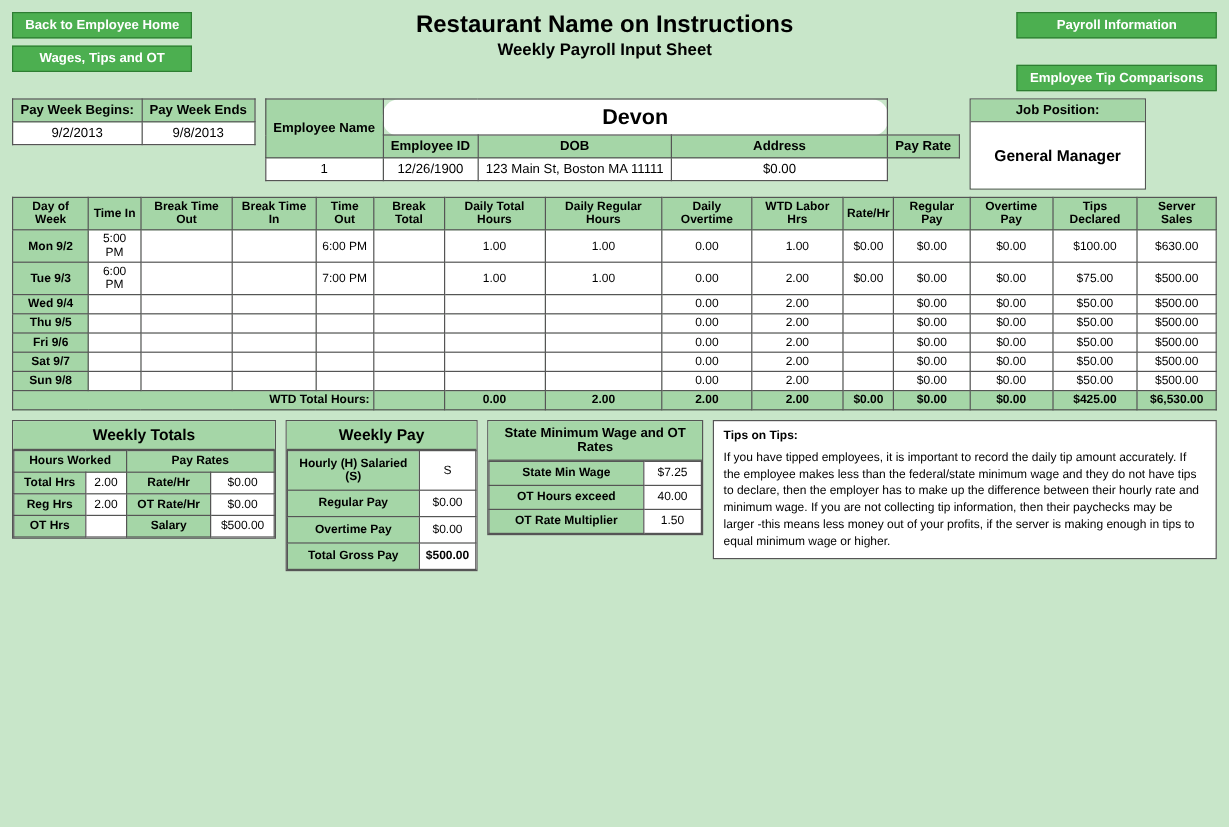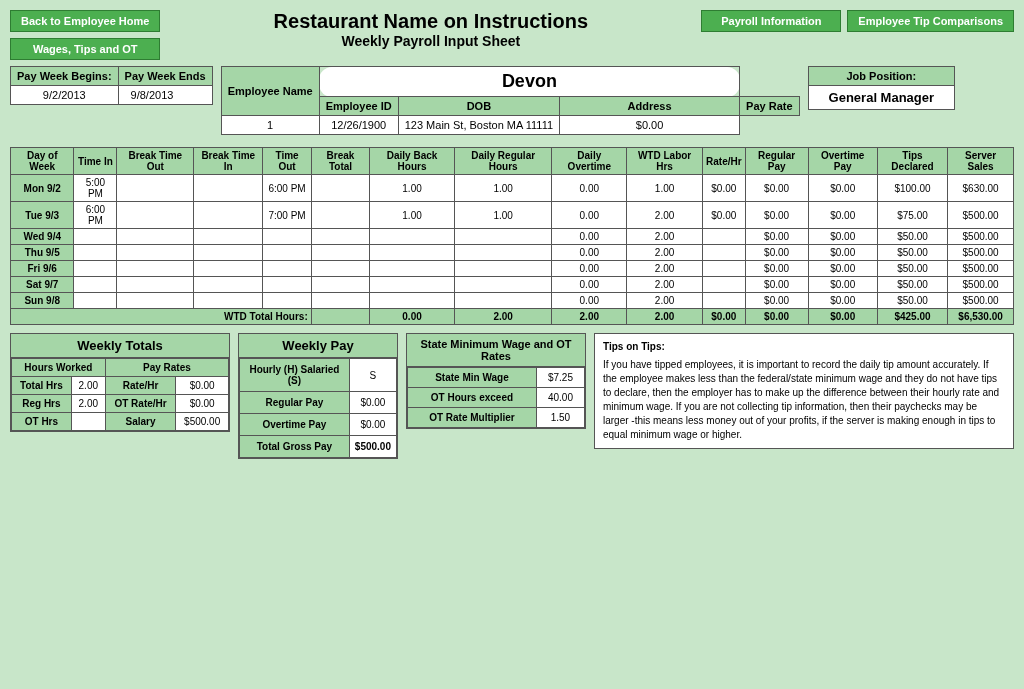--- a/index.html
+++ b/index.html
@@ -12,21 +12,21 @@
       padding: 10px;
     }
     .header-section {
       display: flex;
       justify-content: space-between;
       align-items: flex-start;
       margin-bottom: 6px;
     }
     .header-left { display: flex; flex-direction: column; gap: 6px; }
     .header-center { text-align: center; flex: 1; }
-    .header-right { display: flex; flex-direction: row; gap: 6px; align-items: flex-end; }
+    .header-right { display: flex; flex-direction: column; gap: 22px; }
     .title-main { font-size: 20px; font-weight: bold; }
     .title-sub { font-size: 14px; font-weight: bold; }
     .green-btn {
       background: #4caf50;
       color: white;
       border: 1px solid #2e7d32;
       padding: 4px 10px;
       font-size: 11px;
       font-weight: bold;
       cursor: pointer;
@@ -208,21 +208,21 @@
     }
     .tips-title {
       font-weight: bold;
       margin-bottom: 4px;
     }
     .job-pos-box {
       border: 1px solid #555;
       text-align: center;
     }
     .job-pos-box .lbl { background: #a5d6a7; font-weight: bold; padding: 3px 20px; border-bottom: 1px solid #555; display: block; }
-    .job-pos-box .val { background: white; font-weight: bold; font-size: 13px; padding: 4px 20px; display: block; }
+    .job-pos-box .val { background: white; font-weight: bold; font-size: 13px; padding: 20px 20px; display: block; }
   </style>
 </head>
 <body>
 
 <div class="header-section">
   <div class="header-left">
     <button class="green-btn">Back to Employee Home</button>
     <button class="green-btn">Wages, Tips and OT</button>
   </div>
   <div class="header-center">
@@ -239,21 +239,21 @@
 
   <div style="display:inline-block;">
     <table style="border-collapse:collapse;">
       <tbody>
           <tr>
         <td class="cell-label" style="border:1px solid #555; padding:3px 6px; background:#a5d6a7; font-weight:bold;">Pay Week Begins:</td>
         <td class="cell-label" style="border:1px solid #555; padding:3px 6px; background:#a5d6a7; font-weight:bold;">Pay Week Ends</td>
       </tr>
       <tr>
         <td class="cell-value" style="border:1px solid #555; padding:3px 12px; background:white; text-align:center;">9/2/2013</td>
-        <td class="cell-value" style="border:1px solid #555; padding:3px 12px; background:white; text-align:left;">9/8/2013</td>
+        <td class="cell-value" style="border:1px solid #555; padding:3px 12px; background:white; text-align:center;">9/8/2013</td>
       </tr>
     </tbody>
       </table>
   </div>
 
   <table class="emp-info-table">
     <tbody>
         <tr>
       <td class="label-cell" rowspan="2" style="background:#a5d6a7; font-weight:bold;">Employee Name</td>
       <td class="value-cell emp-name-large" colspan="3" style="background:white; font-size:18px; font-weight:bold; text-align:center; padding:4px 20px;">Devon</td>
@@ -282,21 +282,21 @@
 
 <table class="main-table">
   <thead>
     <tr>
       <th>Day of Week</th>
       <th>Time In</th>
       <th>Break Time Out</th>
       <th>Break Time In</th>
       <th>Time Out</th>
       <th>Break Total</th>
-      <th>Daily Back Hours</th>
+      <th>Daily Total Hours</th>
       <th>Daily Regular Hours</th>
       <th>Daily Overtime</th>
       <th>WTD Labor Hrs</th>
       <th>Rate/Hr</th>
       <th>Regular Pay</th>
       <th>Overtime Pay</th>
       <th>Tips Declared</th>
       <th>Server Sales</th>
     </tr>
   </thead>

